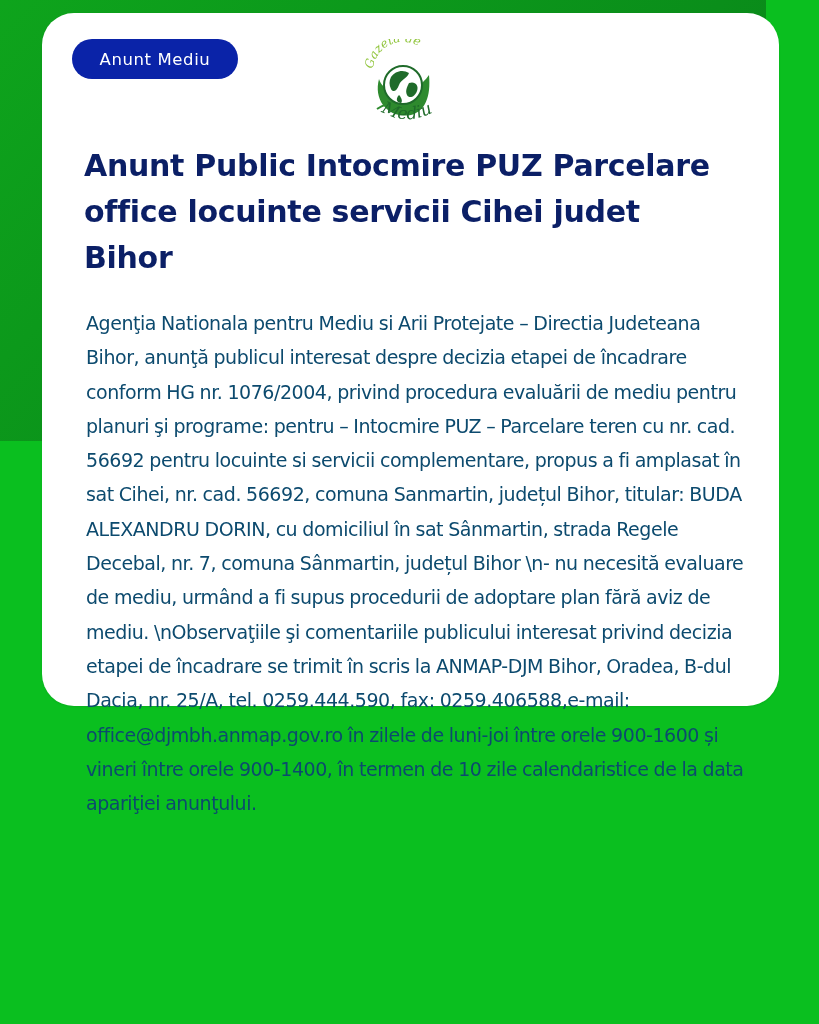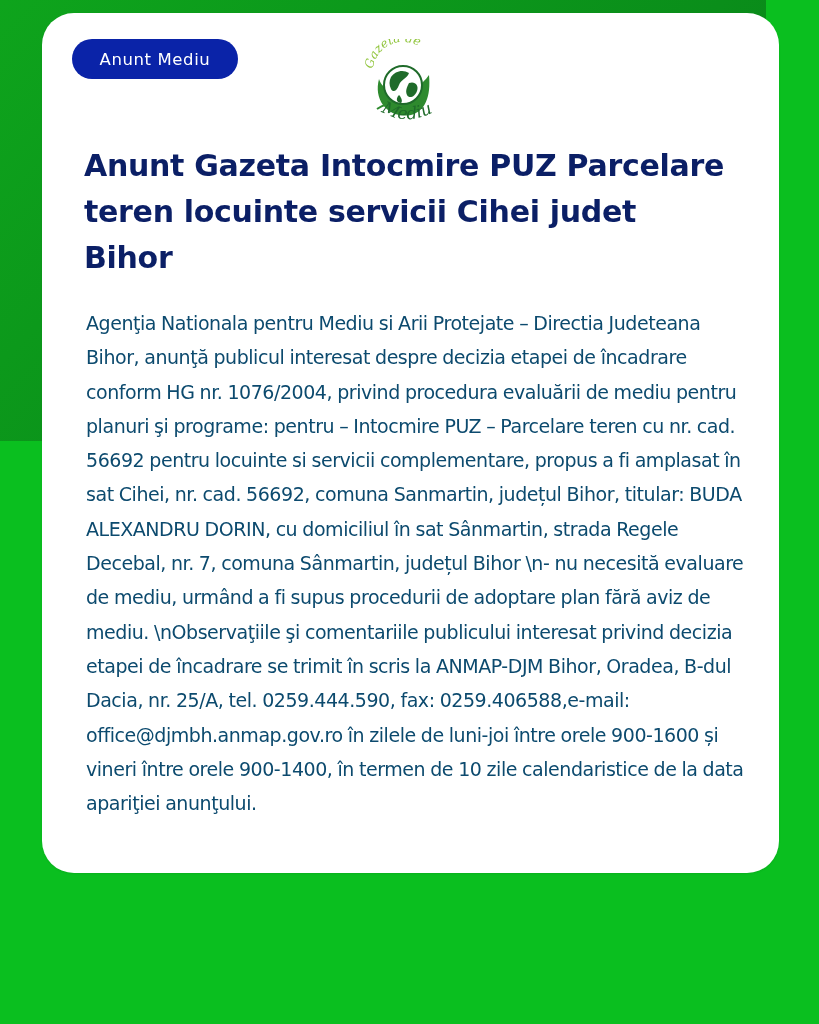--- a/index.html
+++ b/index.html
@@ -20,21 +20,21 @@
       top: 0;
       width: 766px;
       height: 441px;
       background: linear-gradient(135deg, #0ea41c 0%, #0a8e1a 60%, #067a17 100%);
     }
     .card {
       position: absolute;
       left: 42px;
       top: 13px;
       width: 737px;
-      height: 860px;
+      height: 693px;
       background: #ffffff;
       border-radius: 32px;
       box-shadow: 0 1px 2px rgba(0,0,0,0.08);
     }
     .badge {
       position: absolute;
       left: 30px;
       top: 26px;
       width: 166px;
       height: 40px;
@@ -110,17 +110,17 @@
 
       <text font-family="DejaVu Serif, serif" font-style="italic" font-size="12" fill="#8fc43a">
         <textPath href="#arcTop" startOffset="6">Gazeta de</textPath>
       </text>
       <text font-family="DejaVu Serif, serif" font-style="italic" font-size="17" fill="#1f6b2a">
         <textPath href="#arcBottom" startOffset="10">Mediu</textPath>
       </text>
     </svg>
   </div>
 
-  <h1 class="title">Anunt Gazeta Intocmire PUZ Parcelare teren locuinte servicii Cihei judet Bihor</h1>
+  <h1 class="title">Anunt Public Intocmire PUZ Parcelare office locuinte servicii Cihei judet Bihor</h1>
 
   <p class="body-text">Agenţia Nationala pentru Mediu si Arii Protejate – Directia Judeteana Bihor, anunţă publicul interesat despre decizia etapei de încadrare conform HG nr. 1076/2004, privind procedura evaluării de mediu pentru planuri şi programe: pentru – Intocmire PUZ – Parcelare teren cu nr. cad. 56692 pentru locuinte si servicii complementare, propus a fi amplasat în sat Cihei, nr. cad. 56692, comuna Sanmartin, județul Bihor, titular: BUDA ALEXANDRU DORIN, cu domiciliul în sat Sânmartin, strada Regele Decebal, nr. 7, comuna Sânmartin, județul Bihor \n- nu necesită evaluare de mediu, urmând a fi supus procedurii de adoptare plan fără aviz de mediu. \nObservaţiile şi comentariile publicului interesat privind decizia etapei de încadrare se trimit în scris la ANMAP-DJM Bihor, Oradea, B-dul Dacia, nr. 25/A, tel. 0259.444.590, fax: 0259.406588,e-mail: office@djmbh.anmap.gov.ro în zilele de luni-joi între orele 900-1600 și vineri între orele 900-1400, în termen de 10 zile calendaristice de la data apariţiei anunţului.</p>
 
 </div>
 
 </body></html>

